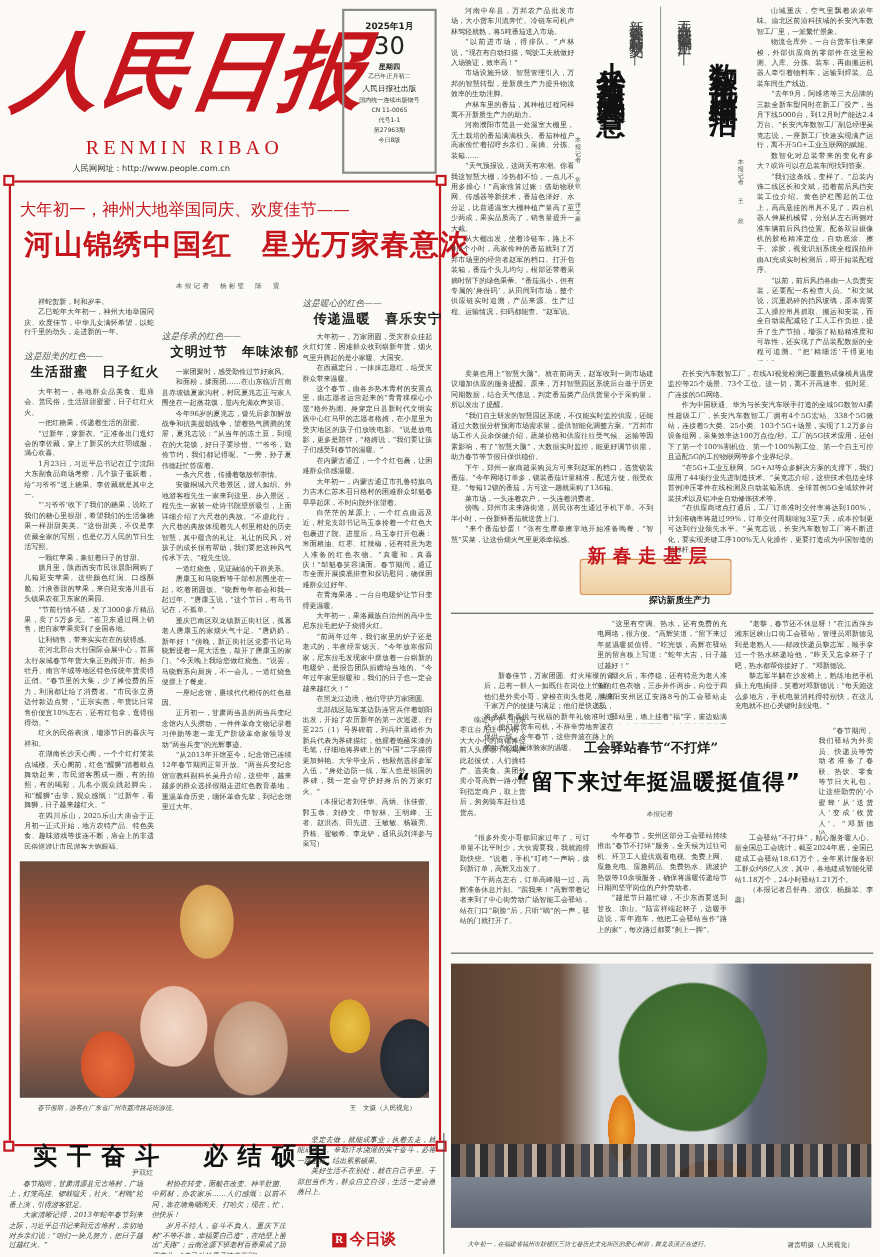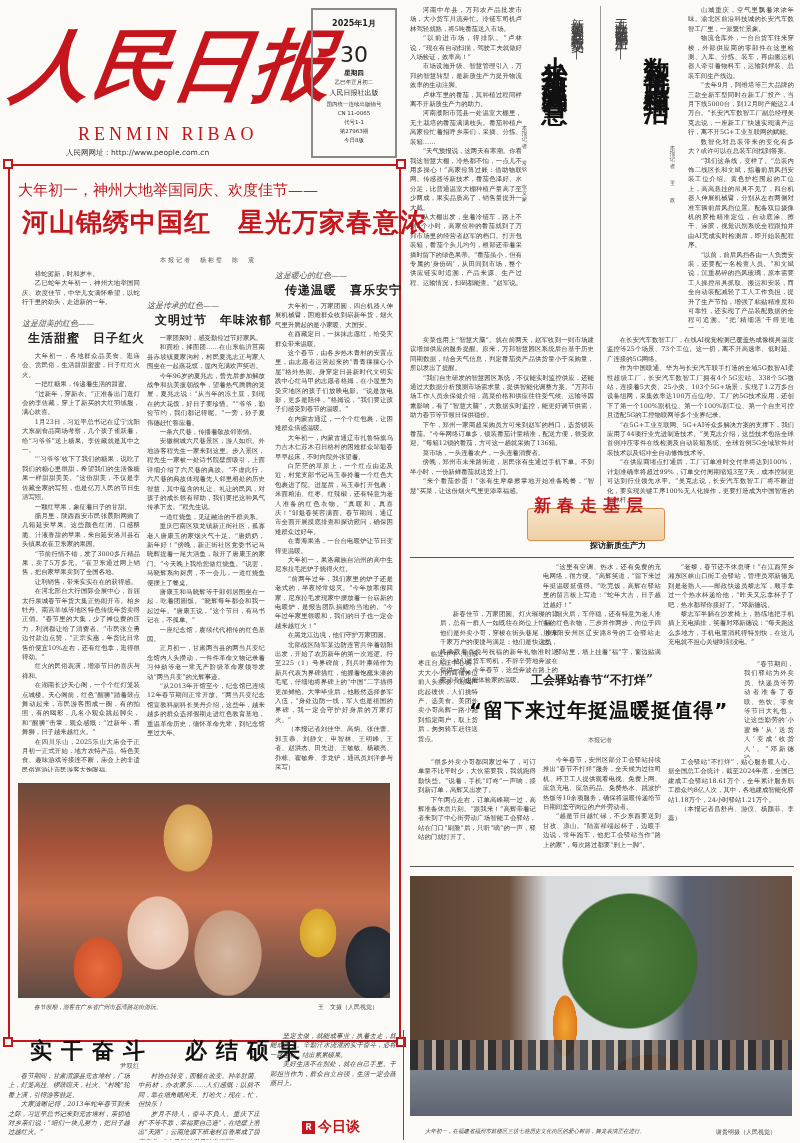--- a/index.html
+++ b/index.html
@@ -8,21 +8,21 @@
   .abs { position: absolute; }
   .txt { font-size: 6.4px; line-height: 9.4px; color: #3a3a3a; text-align: justify; text-indent: 2em; }
   .txt p { margin: 0; text-indent: 2em; }
 
   
   #masthead-title { left: 14px; top: 6px; width: 285px; height: 118px; color: #c4161c; font-family: "DejaVu Serif", serif; font-size: 78px; font-weight: bold; font-style: italic; letter-spacing: 2px; line-height: 118px; white-space: nowrap; transform: skewX(-8deg); }
   #masthead-pinyin { left: 78px; top: 124px; color: #c4161c; font-family: "Liberation Serif", serif; font-size: 18px; letter-spacing: 4px; }
   #masthead-url { left: 66px; top: 148px; font-size: 7.5px; color: #333; font-family: "DejaVu Sans", sans-serif; }
   #issue-box { left: 311px; top: 8px; width: 86px; height: 150px; border: 2px solid #8a8a8a; text-align: center; font-family: "DejaVu Sans", sans-serif; color: #222; padding-top: 8px; }
   #issue-box .ym { font-size: 8px; font-weight: bold; }
-  #issue-box .day { font-size: 22px; line-height: 28px; margin-top: 12px; }
+  #issue-box .day { font-size: 22px; line-height: 28px; }
   #issue-box .wk { font-size: 6.5px; font-weight: bold; }
   #issue-box .small { font-size: 5.5px; line-height: 9px; color: #333; }
   #issue-box .pub { font-size: 7px; line-height: 13px; font-family: "DejaVu Serif", serif; }
 
   
   #lead-frame { left: 8px; top: 164px; width: 393px; height: 878px; border: 2px solid #c4161c; }
   .corner { position: absolute; width: 10px; height: 10px; border: 2px solid #c4161c; background: #fbfaf7; }
   #lead-kicker { left: 18px; top: 181px; font-size: 15px; color: #c4161c; font-family: "DejaVu Serif", serif; }
   #lead-headline { left: 22px; top: 205px; font-size: 26px; color: #c4161c; font-weight: bold; font-family: "DejaVu Sans", sans-serif; letter-spacing: 1px; white-space: nowrap; }
   .byline { font-size: 6px; color: #555; letter-spacing: 2px; }
@@ -67,21 +67,21 @@
       radial-gradient(ellipse 60px 35px at 240px 200px, #e98a2a 0%, #d26416 60%, transparent 62%),
       linear-gradient(90deg, #5a4232 0%, #6e5240 26%, #d9dcdf 36%, #dadde0 62%, #5b6272 72%, #6b5140 100%); }
   #dragon-ground { left: 410px; top: 1070px; width: 382px; height: 46px; background: linear-gradient(180deg,#7c8490,#5d6470); }
   #dragon-crowd { left: 410px; top: 1040px; width: 382px; height: 30px; background: repeating-linear-gradient(90deg,#2b2c30 0 8px,#8a7468 8px 14px,#3a3d44 14px 22px,#c9b8a8 22px 26px); opacity: .9; }
   #dragon-caption { left: 425px; top: 1128px; font-size: 5.5px; color: #444; font-style: italic; }
   #dragon-credit { left: 716px; top: 1128px; font-size: 6px; color: #444; }
 
   
   #comment-title { left: 30px; top: 1036px; font-size: 22px; font-weight: bold; color: #111; letter-spacing: 9px; font-family: "DejaVu Sans", sans-serif; white-space: nowrap; }
   #comment-author { left: 120px; top: 1062px; font-size: 6.5px; color: #555; }
-  #today-talk { left: 302px; top: 1118px; font-size: 14px; font-weight: bold; color: #c4161c; font-family: Liberation Mono, monospace; }
+  #today-talk { left: 302px; top: 1118px; font-size: 14px; font-weight: bold; color: #c4161c; font-family: Liberation Serif, serif; }
   #today-talk-logo { display: inline-block; width: 13px; height: 13px; background: #c4161c; color: #fff; font-size: 10px; line-height: 13px; text-align: center; margin-right: 3px; vertical-align: 1px; }
 </style>
 </head>
 <body>
 
 <div id="masthead-title" class="abs">人民日报</div>
 <div id="masthead-pinyin" class="abs">RENMIN RIBAO</div>
 <div id="masthead-url" class="abs">人民网网址：http://www.people.com.cn</div>
 
 <div id="issue-box" class="abs">
@@ -131,31 +131,31 @@
 
 <div class="abs sub-kicker" style="left:147px;top:300px;">这是传承的红色——</div>
 <div class="abs sub-head" style="left:155px;top:312px;">文明过节　年味浓郁</div>
 <div class="abs txt" style="left:147px;top:334px;width:118px;height:440px;overflow:hidden;">
   <p>一家团聚时，感受勤俭过节好家风。</p>
   <p>和面粉，揉面团……在山东临沂莒南县赤坡镇夏家沟村，村民夏兆志正与家人围坐在一起蒸花馍，屋内充满欢声笑语。</p>
   <p>今年96岁的夏兆志，曾先后参加解放战争和抗美援朝战争，望着热气腾腾的笼屉，夏兆志说：“从当年的冻土豆，到现在的大花馍，好日子要珍惜。”“爷爷，勤俭节约，我们都记得呢。”一旁，孙子夏伟德赶忙答应着。</p>
   <p>一条六尺巷，传播着敬故邻崇情。</p>
   <p>安徽桐城六尺巷景区，游人如织。外地游客程先生一家来到这里。步入景区，程先生一家被一处诗书院壁所吸引，上面详细介绍了六尺巷的典故。“不虚此行，六尺巷的典故体现着先人邻里相处的历史智慧，其中蕴含的礼让、礼让的民风，对孩子的成长很有帮助，我们要把这种风气传承下去。”程先生说。</p>
   <p>一道红烧鱼，见证融洽的干群关系。</p>
+  <p>唐康玉和马晓辉等干部邻居围坐在一起，吃着团圆饭。“晓辉每年都会和我一起过年。”唐康玉说，“这个节日，有马书记在，不孤单。”</p>
   <p>重庆巴南区双龙镇新正街社区，孤寡老人唐康玉的家烟火气十足。“唐奶奶，新年好！”傍晚，新正街社区党委书记马晓辉提着一尾大活鱼，敲开了唐康玉的家门。“今天晚上我给您做红烧鱼。”说罢，马晓辉系向厨房，不一会儿，一道红烧鱼便摆上了餐桌。</p>
-  <p>唐康玉和马晓辉等干部邻居围坐在一起，吃着团圆饭。“晓辉每年都会和我一起过年。”唐康玉说，“这个节日，有马书记在，不孤单。”</p>
   <p>一座纪念馆，赓续代代相传的红色基因。</p>
   <p>正月初一，甘肃两当县的两当兵变纪念馆内人头攒动，一件件革命文物记录着习仲勋等老一辈无产阶级革命家领导发动“两当兵变”的光辉事迹。</p>
   <p>“从2013年开馆至今，纪念馆已连续12年春节期间正常开放。”两当兵变纪念馆宣教科副科长吴丹介绍，这些年，越来越多的群众选择假期走进红色教育基地，重温革命历史，缅怀革命先辈，到纪念馆里过大年。</p>
 </div>
 
 <div class="abs sub-kicker" style="left:275px;top:270px;">这是暖心的红色——</div>
 <div class="abs sub-head" style="left:285px;top:282px;">传递温暖　喜乐安宁</div>
 <div class="abs txt" style="left:275px;top:302px;width:118px;height:470px;overflow:hidden;">
-  <p>大年初一，万家团圆，四台机器人伸展机械臂，困难群众收到崭新年货，烟火气里升腾起的是小家暖、大国安。</p>
+  <p>大年初一，万家团圆，受灾群众挂起火红灯笼，困难群众收到崭新年货，烟火气里升腾起的是小家暖、大国安。</p>
   <p>在西藏定日，一抹抹志愿红，给受灾群众带来温暖。</p>
   <p>这个春节，由各乡热木青村的安置点里，由志愿者运营起来的“青青稞稞心小屋”格外热闹。身穿定日县新时代文明实践中心红马甲的志愿者格姆，在小屋里为受灾地区的孩子们放映电影。“说是放电影，更多是陪伴，”格姆说，“我们要让孩子们感受到春节的温暖。”</p>
   <p>在内蒙古通辽，一个个红包裹，让困难群众倍感温暖。</p>
   <p>大年初一，内蒙古通辽市扎鲁特旗乌力吉木仁苏木召日格村的困难群众邹魁春早早起床，不时向院外张望着。</p>
   <p>白茫茫的草原上，一个红点由远及近，村党支部书记马玉泰拎着一个红色大包裹进了院。进屋后，马玉泰打开包裹：米面粮油、红枣、红辣椒，还有特意为老人准备的红色衣物。“真暖和，真喜庆！”邹魁春笑容满面。春节期间，通辽市全面开展摸底排查和探访慰问，确保困难群众过好年。</p>
   <p>在青海果洛，一台台电暖炉让节日变得更温暖。</p>
   <p>大年初一，果洛藏族自治州的高中生尼东拉毛把炉子烧得火红。</p>
   <p>“前两年过年，我们家里的炉子还是老式的，半夜经常熄灭。”今年放寒假回家，尼东拉毛发现家中摆放着一台崭新的电暖炉，是报告团队捐赠给当地的。“今年过年家里很暖和，我们的日子也一定会越来越红火！”</p>
   <p>在黑龙江边境，他们守护万家团圆。</p>
   <p>北部战区陆军某边防连官兵伴着朝阳出发，开始了农历新年的第一次巡逻。行至225（1）号界碑前，列兵叶禀靖作为新兵代表为界碑描红，他握着饱蘸朱漆的毛笔，仔细地将界碑上的“中国”二字描得更加鲜艳。大学毕业后，他毅然选择参军入伍，“身处边防一线，军人也是祖国的界碑，我一定会守护好身后的万家灯火。”</p>

